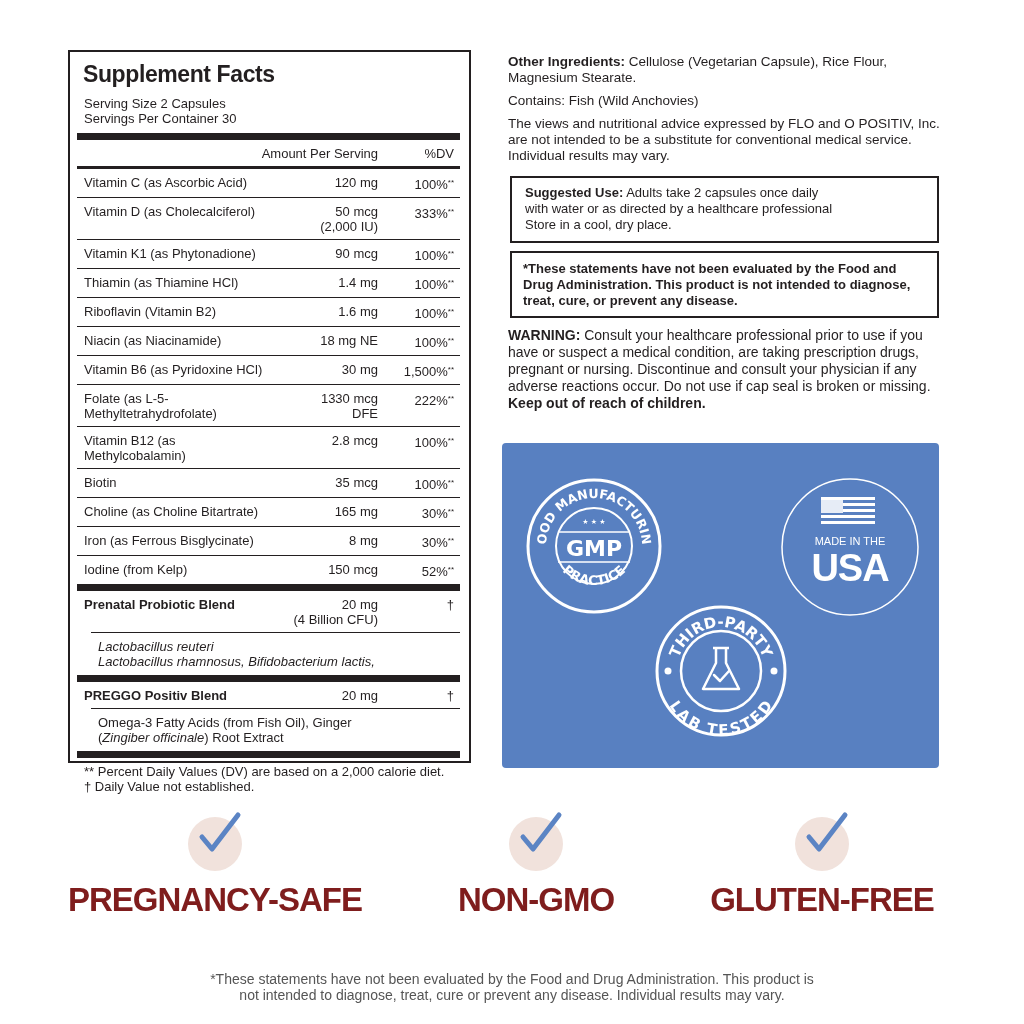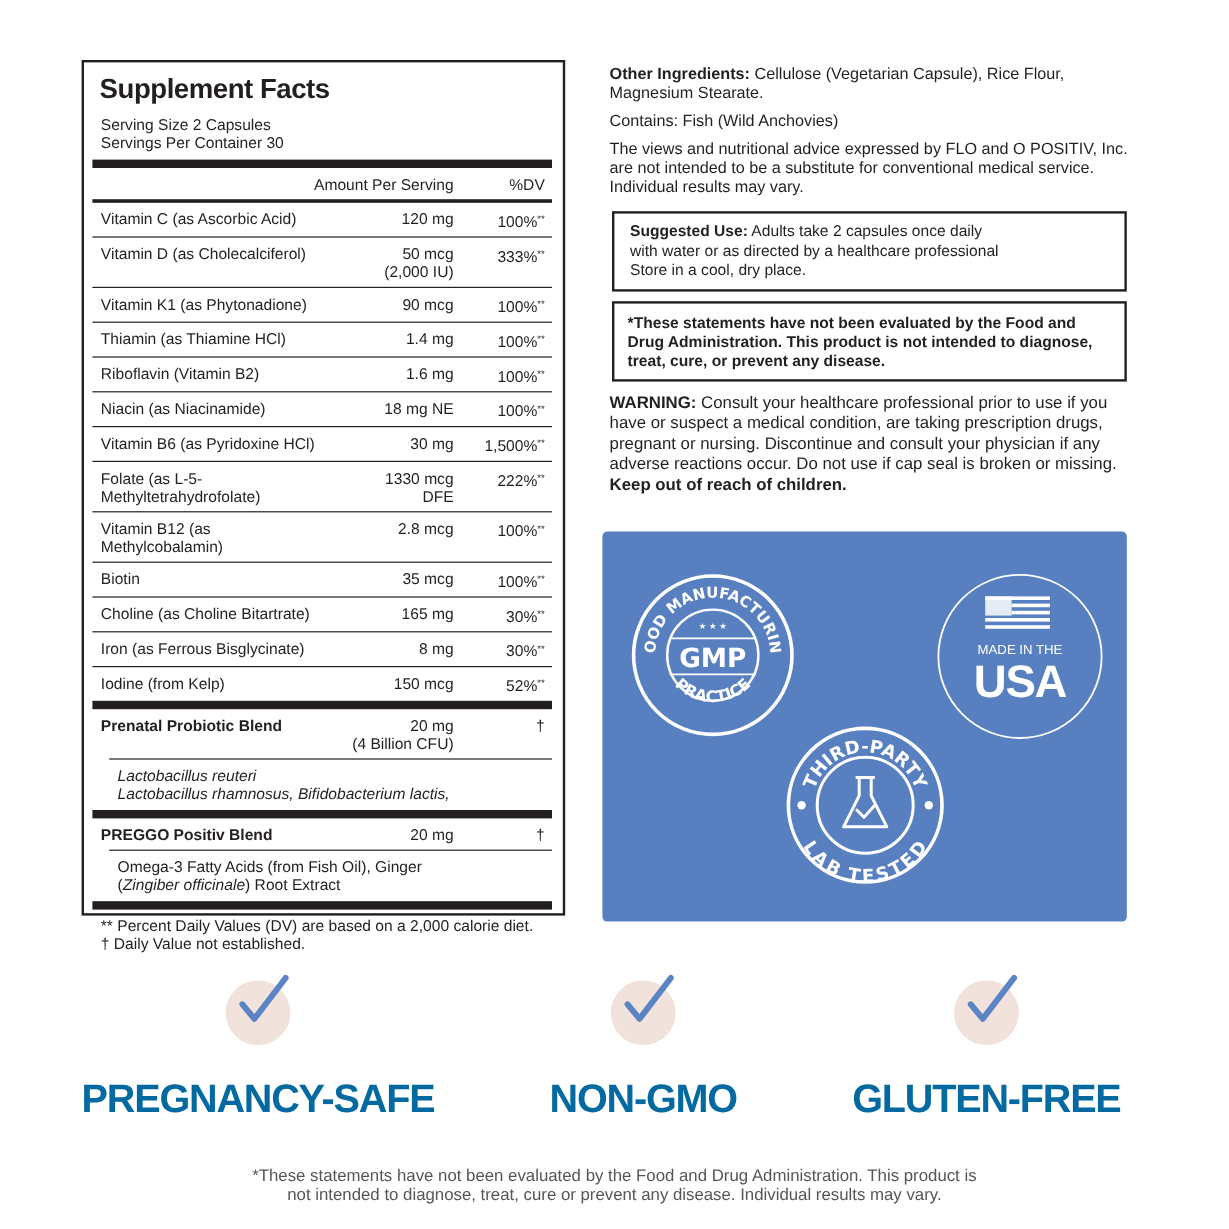--- a/index.html
+++ b/index.html
@@ -51,21 +51,21 @@
     .badge { position: absolute; }
     .badge svg { display: block; }
 
     
     .feature { position: absolute; top: 812px; text-align: center; }
     .check-circle {
       width: 54px; height: 54px; border-radius: 50%; background: #f1e2dc;
       margin: 5px auto 0; position: relative;
     }
     .check-circle svg { position: absolute; left: 8px; top: -10px; }
-    .feature-label { font-size: 33px; font-weight: 900; letter-spacing: -1px; color: #0369a1; margin-top: 26px; white-space: nowrap; }
+    .feature-label { font-size: 33px; font-weight: 900; letter-spacing: -1px; color: #7f1d1d; margin-top: 10px; white-space: nowrap; }
 
     .disclaimer {
       position: absolute; left: 0; width: 1024px; top: 971px; text-align: center;
       font-size: 14px; line-height: 16px; color: #555555;
     }
   </style>
 </head>
 <body>
 
 <div class="facts">

